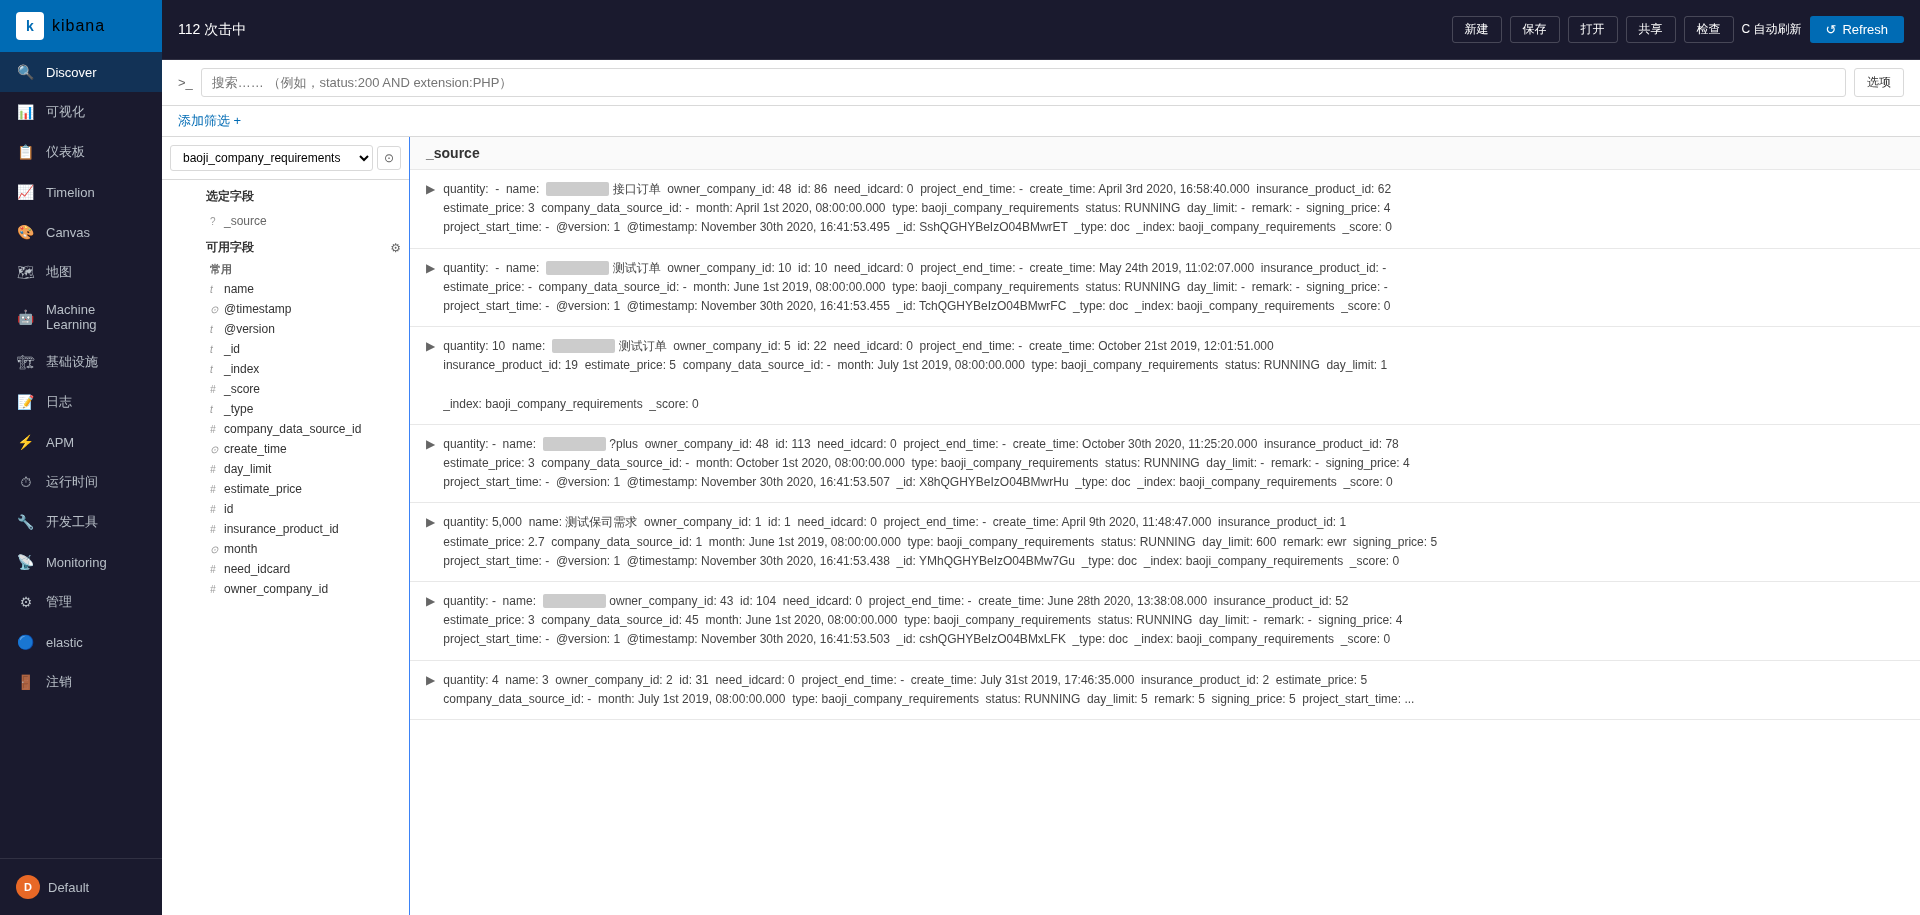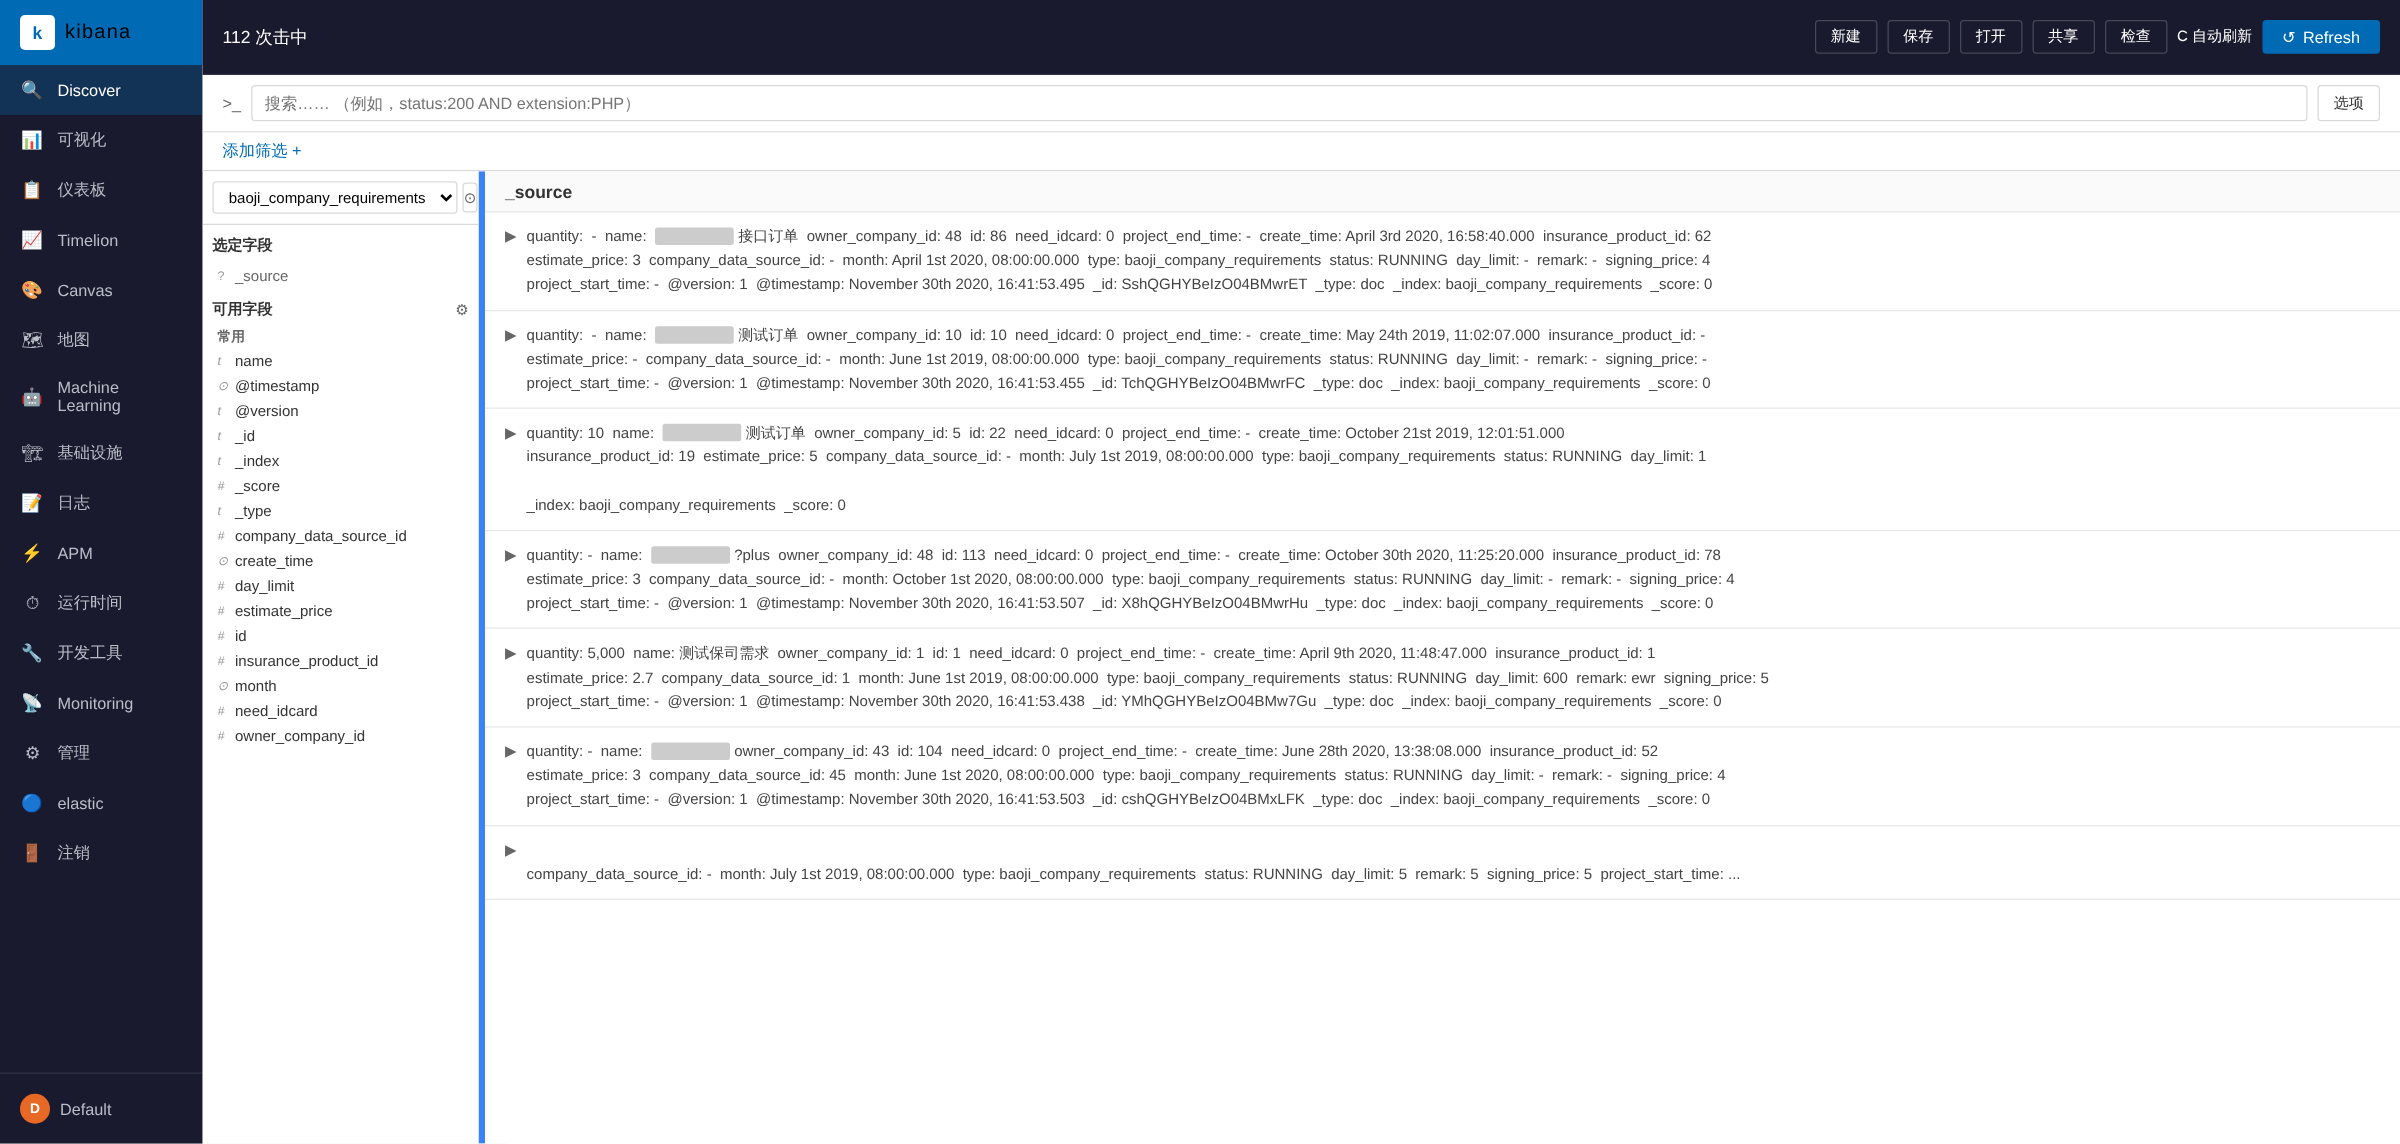--- a/index.html
+++ b/index.html
@@ -37,25 +37,25 @@
     .options-btn { background: none; border: 1px solid #d9d9d9; padding: 5px 12px; border-radius: 3px; cursor: pointer; color: #333; font-size: 12px; }
 
     
     .filterbar { background: white; padding: 6px 16px; border-bottom: 1px solid #d9d9d9; display: flex; align-items: center; gap: 8px; flex-shrink: 0; }
     .add-filter { color: #006bb4; cursor: pointer; font-size: 13px; display: flex; align-items: center; gap: 4px; }
 
     
     .content { display: flex; flex: 1; overflow: hidden; }
 
     
-    .left-panel { width: 226px; background: white; border-right: 5px solid #3b82f6; display: flex; flex-direction: column; overflow: hidden; flex-shrink: 0; }
+    .left-panel { width: 248px; background: white; border-right: 1px solid #3b82f6; display: flex; flex-direction: column; overflow: hidden; flex-shrink: 0; }
     .index-selector { padding: 8px; border-bottom: 1px solid #d9d9d9; display: flex; align-items: center; gap: 4px; }
     .index-select { flex: 1; border: 1px solid #d9d9d9; border-radius: 3px; padding: 4px 8px; font-size: 12px; background: white; }
     .index-settings-btn { width: 24px; height: 24px; display: flex; align-items: center; justify-content: center; cursor: pointer; color: #666; border: 1px solid #d9d9d9; border-radius: 3px; }
-    .fields-section { padding: 8px; flex: 1; overflow-y: auto; }
+    .fields-section { padding: 8px; flex: 1; overflow-y: auto; margin-left: 36px; }
     .fields-label { font-size: 12px; color: #333; font-weight: 600; margin-bottom: 6px; }
     .fields-source { display: flex; align-items: center; gap: 4px; padding: 3px 4px; color: #666; font-size: 12px; cursor: pointer; }
     .field-type-badge { font-size: 10px; color: #999; width: 10px; }
     .available-fields-header { display: flex; align-items: center; justify-content: space-between; margin: 8px 0 4px 0; }
     .available-label { font-size: 12px; color: #333; font-weight: 600; }
     .gear-icon { cursor: pointer; color: #666; font-size: 12px; }
     .category-label { font-size: 11px; color: #666; font-weight: 600; margin: 6px 0 2px 4px; }
     .field-item { display: flex; align-items: center; gap: 4px; padding: 3px 4px; cursor: pointer; border-radius: 2px; font-size: 12px; }
     .field-type { font-size: 10px; color: #999; width: 10px; font-style: italic; }
     .field-name { color: #333; }
@@ -330,21 +330,21 @@
           <div class="result-content">
             <span>quantity: - &nbsp;</span><span>name: &nbsp;<span style="background:#ccc;color:#ccc;border-radius:2px;padding:0 30px;">&nbsp;</span>&nbsp;</span><span>owner_company_id: 43 &nbsp;id: 104 &nbsp;need_idcard: 0 &nbsp;project_end_time: - &nbsp;create_time: June 28th 2020, 13:38:08.000 &nbsp;insurance_product_id: 52 &nbsp;</span><br>
             <span>estimate_price: 3 &nbsp;company_data_source_id: 45 &nbsp;month: June 1st 2020, 08:00:00.000 &nbsp;type: baoji_company_requirements &nbsp;status: RUNNING &nbsp;day_limit: - &nbsp;remark: - &nbsp;signing_price: 4 &nbsp;</span><br>
             <span>project_start_time: - &nbsp;@version: 1 &nbsp;@timestamp: November 30th 2020, 16:41:53.503 &nbsp;_id: cshQGHYBeIzO04BMxLFK &nbsp;_type: doc &nbsp;_index: baoji_company_requirements &nbsp;_score: 0</span>
           </div>
         </div>
 
         <div class="result-row">
           <span class="expand-arrow">▶</span>
           <div class="result-content">
-            <br>
+            <span>quantity: 4 &nbsp;name: 3 &nbsp;owner_company_id: 2 &nbsp;id: 31 &nbsp;need_idcard: 0 &nbsp;project_end_time: - &nbsp;create_time: July 31st 2019, 17:46:35.000 &nbsp;insurance_product_id: 2 &nbsp;estimate_price: 5 &nbsp;</span><br>
             <span>company_data_source_id: - &nbsp;month: July 1st 2019, 08:00:00.000 &nbsp;type: baoji_company_requirements &nbsp;status: RUNNING &nbsp;day_limit: 5 &nbsp;remark: 5 &nbsp;signing_price: 5 &nbsp;project_start_time: ...</span>
           </div>
         </div>
 
       </div>
     </div>
   </div>
 </div>
 
 </body></html>

